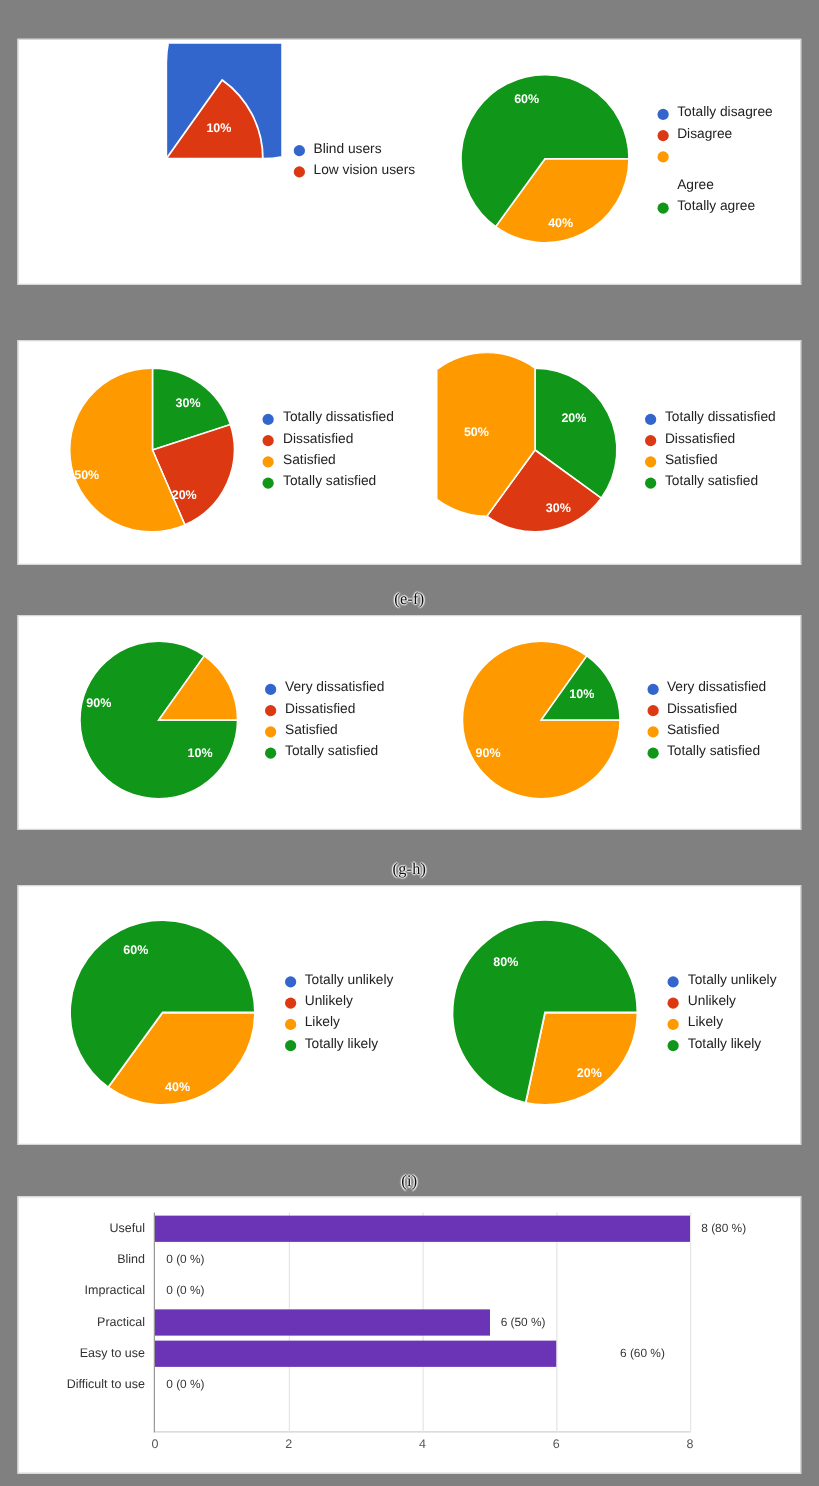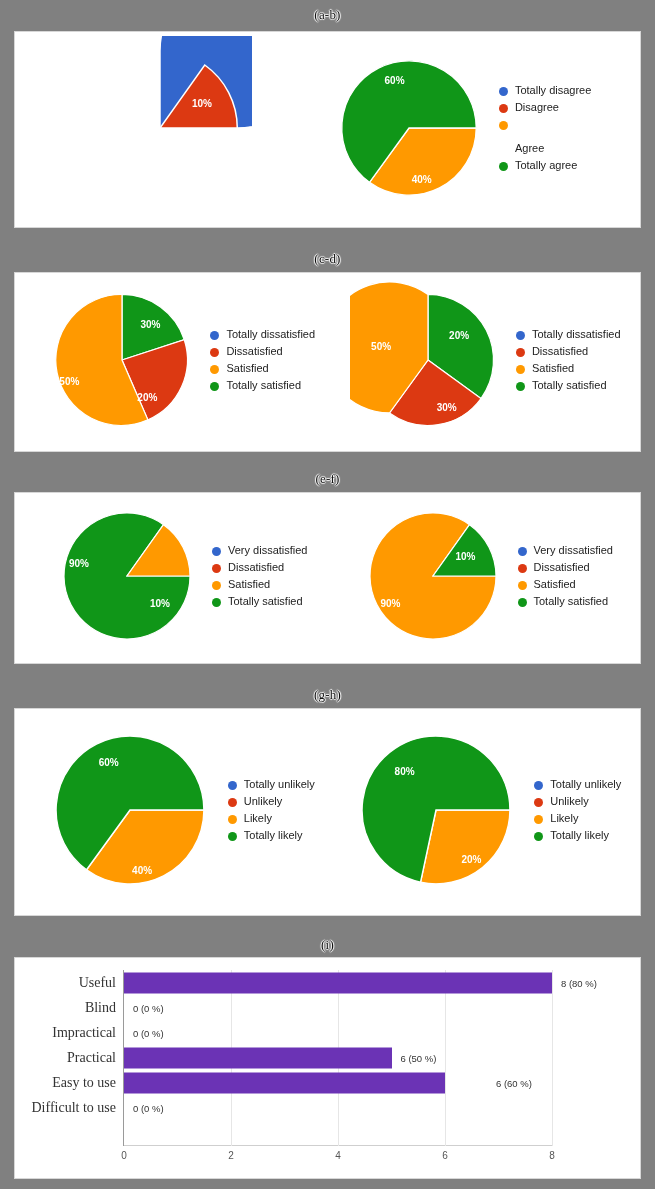--- a/index.html
+++ b/index.html
@@ -66,24 +66,24 @@
     left:108px; top:12px; right:88px; bottom:32px;
     border-left:1px solid #9a9a9a;
   }
   .gridline{position:absolute;top:0;bottom:0;width:1px;background:#e6e6e6;}
   .bar-row{position:relative;width:100%;}
   .cat-label{
     position:absolute;
     right:calc(100% + 8px);
     top:50%;
     transform:translateY(-50%);
-    font-size:14px;
+    font-size:10px;
     color:#333;
     white-space:nowrap;
-    font-family:Liberation Serif, serif;
+    font-family:Liberation Sans, sans-serif;
   }
   .bar{
     position:absolute;
     left:0;
     top:50%;
     transform:translateY(-50%);
     background:#6B33B5;
     height:21px;
   }
   .bar-value{
@@ -106,33 +106,42 @@
   }
   .axis-bottom{
     position:absolute;left:0;right:0;bottom:0;height:1px;background:#cfcfcf;
   }
 </style>
 </head>
 <body>
 
 <div class="figure">
 
-  <div class="row-title" style="position:absolute;left:0;top:8px;width:655px;">(a-b)</div>
   <div class="panel" style="position:absolute;left:14px;top:31px;width:627px;height:197px;">
     <div class="pie-row">
 
       <div class="pie-cell" style="margin-left:14px;">
         <div class="pie-wrap">
           <svg width="184" height="184" viewBox="0 0 100 100">
             <path d="M 50 50 L 50 8 A 42 42 0 1 1 92 50 Z" fill="#3366CC" stroke="#ffffff" stroke-width="0.8"></path>
             <path d="M 50 50 L 92 50 A 42 42 0 0 0 74.33 15.76 Z" fill="#DC3912" stroke="#ffffff" stroke-width="0.8"></path>
           </svg>
           <span class="slice-label" style="left:23%;top:64%;">90%</span>
           <span class="slice-label" style="left:73%;top:36%;">10%</span>
         </div>
+        <div class="legend">
+          <div class="legend-item">
+            <span class="legend-dot" style="background:#3366CC;"></span>
+            <span class="legend-text">Blind users</span>
+          </div>
+          <div class="legend-item">
+            <span class="legend-dot" style="background:#DC3912;"></span>
+            <span class="legend-text">Low vision users</span>
+          </div>
+        </div>
       </div>
 
       <div class="pie-cell" style="margin-right:10px;">
         <div class="pie-wrap">
           <svg width="160" height="160" viewBox="0 0 100 100">
             <path d="M 50 50 L 92 50 A 42 42 0 0 1 25.31 83.97 Z" fill="#FF9900" stroke="#ffffff" stroke-width="0.8"></path>
             <path d="M 50 50 L 25.31 83.97 A 42 42 0 1 1 92 50 Z" fill="#109618" stroke="#ffffff" stroke-width="0.8"></path>
           </svg>
           <span class="slice-label" style="left:41%;top:20%;">60%</span>
           <span class="slice-label" style="left:58%;top:80%;">40%</span>
@@ -153,21 +162,20 @@
           <div class="legend-item">
             <span class="legend-dot" style="background:#109618;"></span>
             <span class="legend-text" style="max-width:120px;">Totally agree</span>
           </div>
         </div>
       </div>
 
     </div>
   </div>
 
-  <div class="row-title" style="position:absolute;left:0;top:252px;width:655px;">(c-d)</div>
   <div class="panel" style="position:absolute;left:14px;top:272px;width:627px;height:180px;">
     <div class="pie-row">
 
       <div class="pie-cell" style="margin-left:12px;">
         <div class="pie-wrap">
           <svg width="156" height="156" viewBox="0 0 100 100">
             <path d="M 50 50 L 50 8 A 42 42 0 0 1 89.94 36.98 Z" fill="#109618" stroke="#ffffff" stroke-width="0.8"></path>
             <path d="M 50 50 L 89.94 36.98 A 42 42 0 0 1 66.60 88.38 Z" fill="#DC3912" stroke="#ffffff" stroke-width="0.8"></path>
             <path d="M 50 50 L 66.60 88.38 A 42 42 0 1 1 50 8 Z" fill="#FF9900" stroke="#ffffff" stroke-width="0.8"></path>
           </svg>

